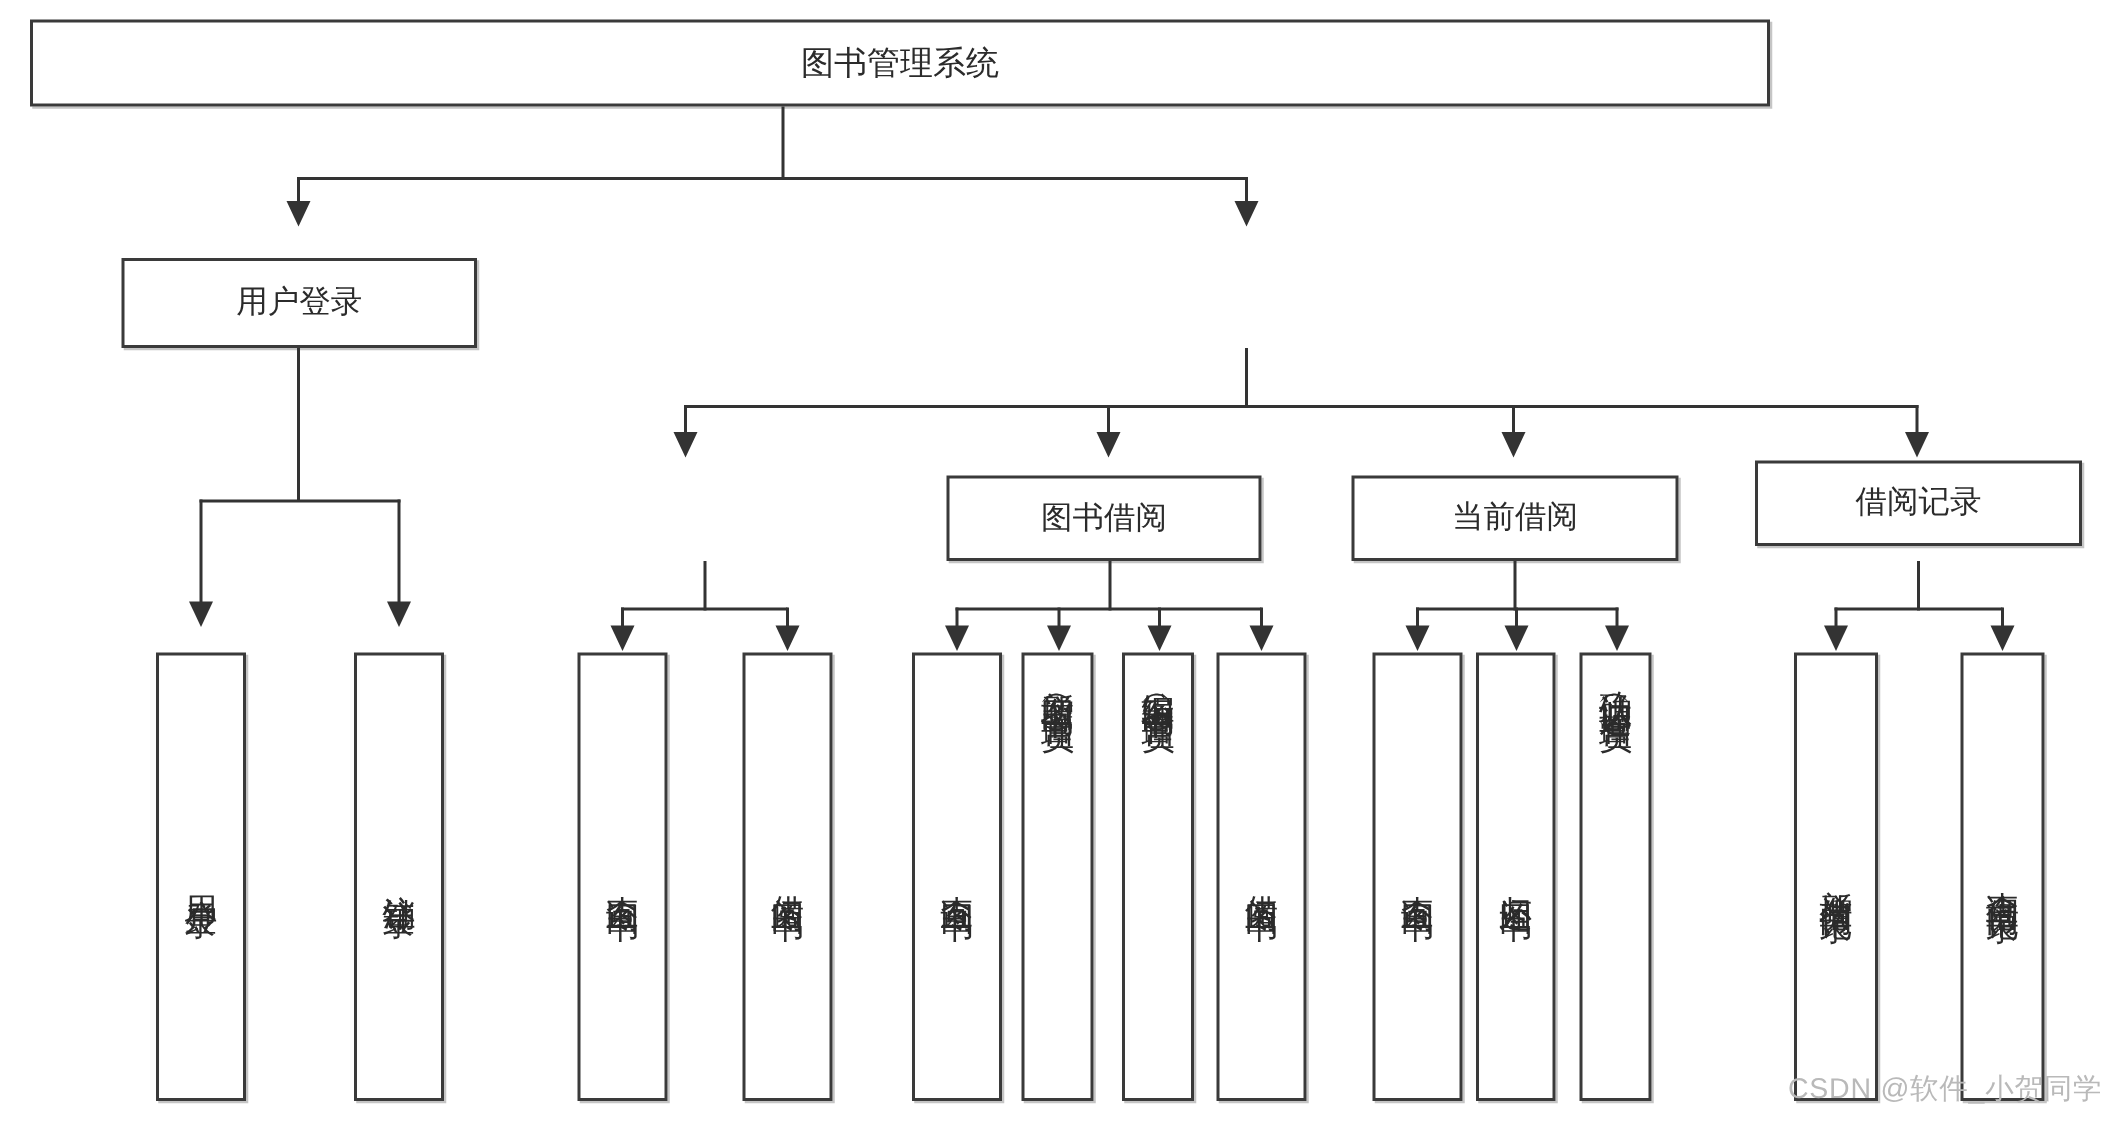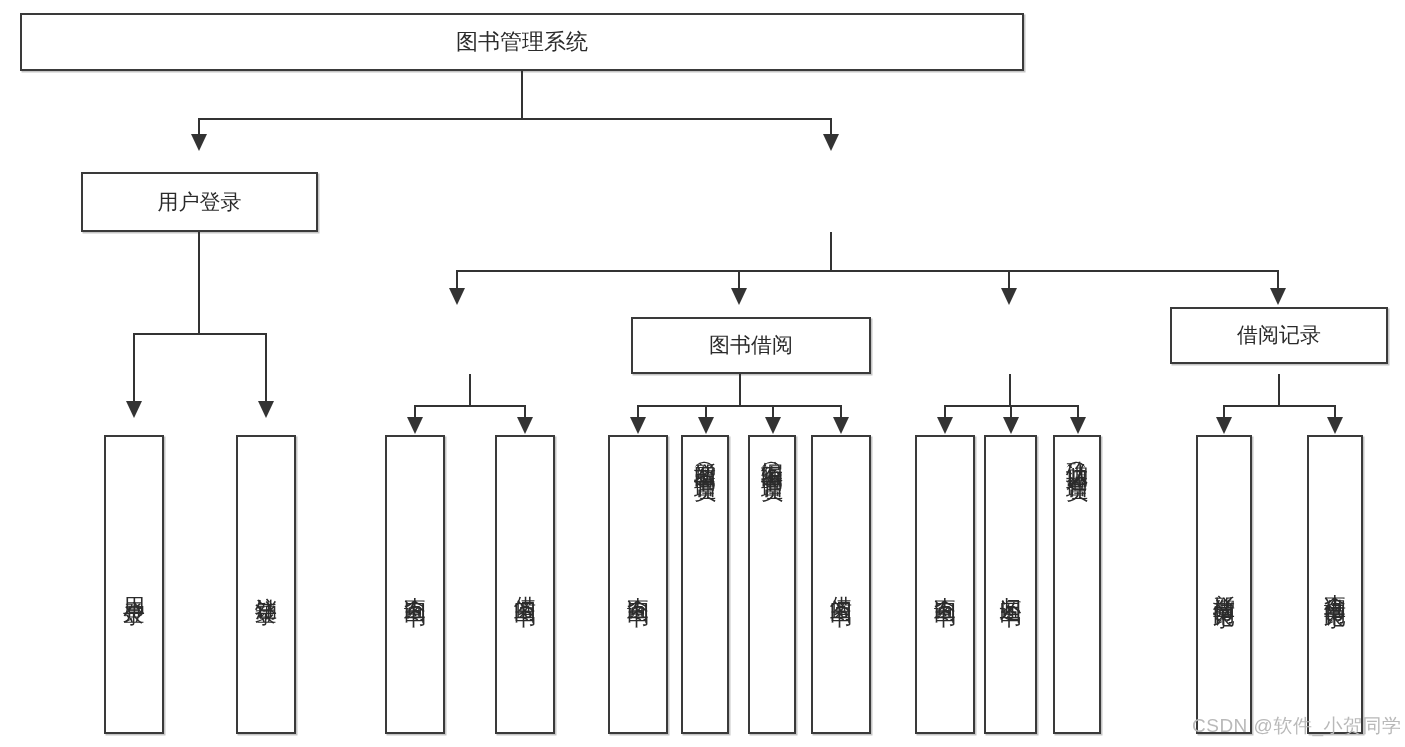--- a/index.html
+++ b/index.html
@@ -80,21 +80,21 @@
     white-space: nowrap;
     letter-spacing: 0.5px;
     pointer-events: none;
   }
 </style>
 </head>
 <body>
 
 <div id="canvas">
 
-  <div class="node h root" style="left:20px; top:13px; width:1004px; height:58px;">
+  <div class="node h root" style="left:20px; top:13px; width:1160px; height:58px;">
     <span class="node-label">图书管理系统</span>
   </div>
 
   <div class="ln vert" style="left:521px; top:71px; width:2px; height:48px;"></div>
   <div class="ln horz" style="left:198px; top:118px; width:634px; height:2px;"></div>
   <div class="ln vert" style="left:198px; top:118px; width:2px; height:18px;"></div>
   <div class="arrow" style="left:191px; top:134px;"></div>
   <div class="ln vert" style="left:830px; top:118px; width:2px; height:18px;"></div>
   <div class="arrow" style="left:823px; top:134px;"></div>
 
@@ -113,22 +113,25 @@
   <div class="ln horz" style="left:456px; top:270px; width:823px; height:2px;"></div>
   <div class="ln vert" style="left:456px; top:270px; width:2px; height:20px;"></div>
   <div class="arrow" style="left:449px; top:288px;"></div>
   <div class="ln vert" style="left:738px; top:270px; width:2px; height:20px;"></div>
   <div class="arrow" style="left:731px; top:288px;"></div>
   <div class="ln vert" style="left:1008px; top:270px; width:2px; height:20px;"></div>
   <div class="arrow" style="left:1001px; top:288px;"></div>
   <div class="ln vert" style="left:1277px; top:270px; width:2px; height:20px;"></div>
   <div class="arrow" style="left:1270px; top:288px;"></div>
 
-  <div class="node h" style="left:631px; top:317px; width:240px; height:57px;font-family:Liberation Serif, serif;">
+  <div class="node h" style="left:631px; top:317px; width:210px; height:57px;font-family:Liberation Serif, serif;">
     <span class="node-label">图书借阅</span>
+  </div>
+  <div class="node h" style="left:901px; top:317px; width:218px; height:57px;">
+    <span class="node-label">当前借阅</span>
   </div>
   <div class="node h" style="left:1170px; top:307px; width:218px; height:57px;">
     <span class="node-label">借阅记录</span>
   </div>
 
   <div class="ln vert" style="left:469px; top:374px; width:2px; height:33px;"></div>
   <div class="ln horz" style="left:414px; top:405px; width:111px; height:2px;"></div>
   <div class="ln vert" style="left:414px; top:405px; width:2px; height:14px;"></div>
   <div class="arrow" style="left:407px; top:417px;"></div>
   <div class="ln vert" style="left:524px; top:405px; width:2px; height:14px;"></div>

